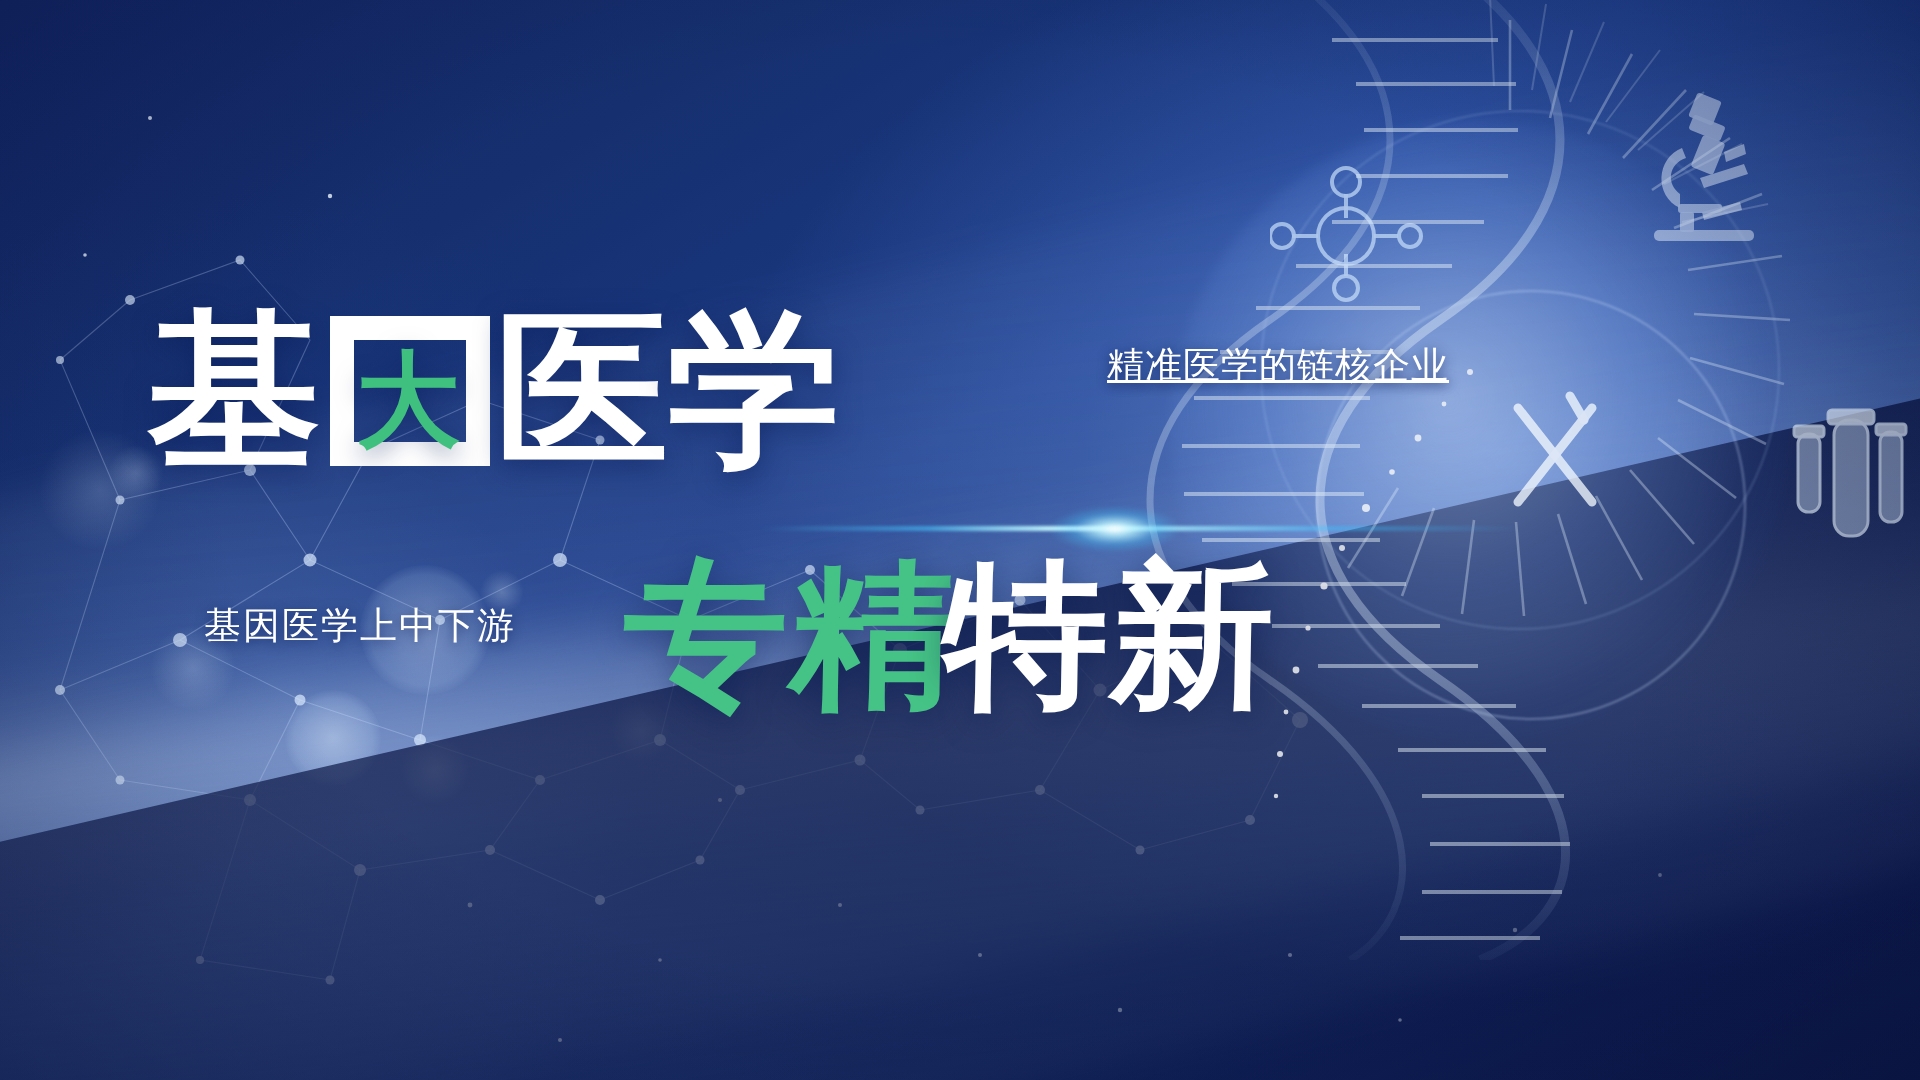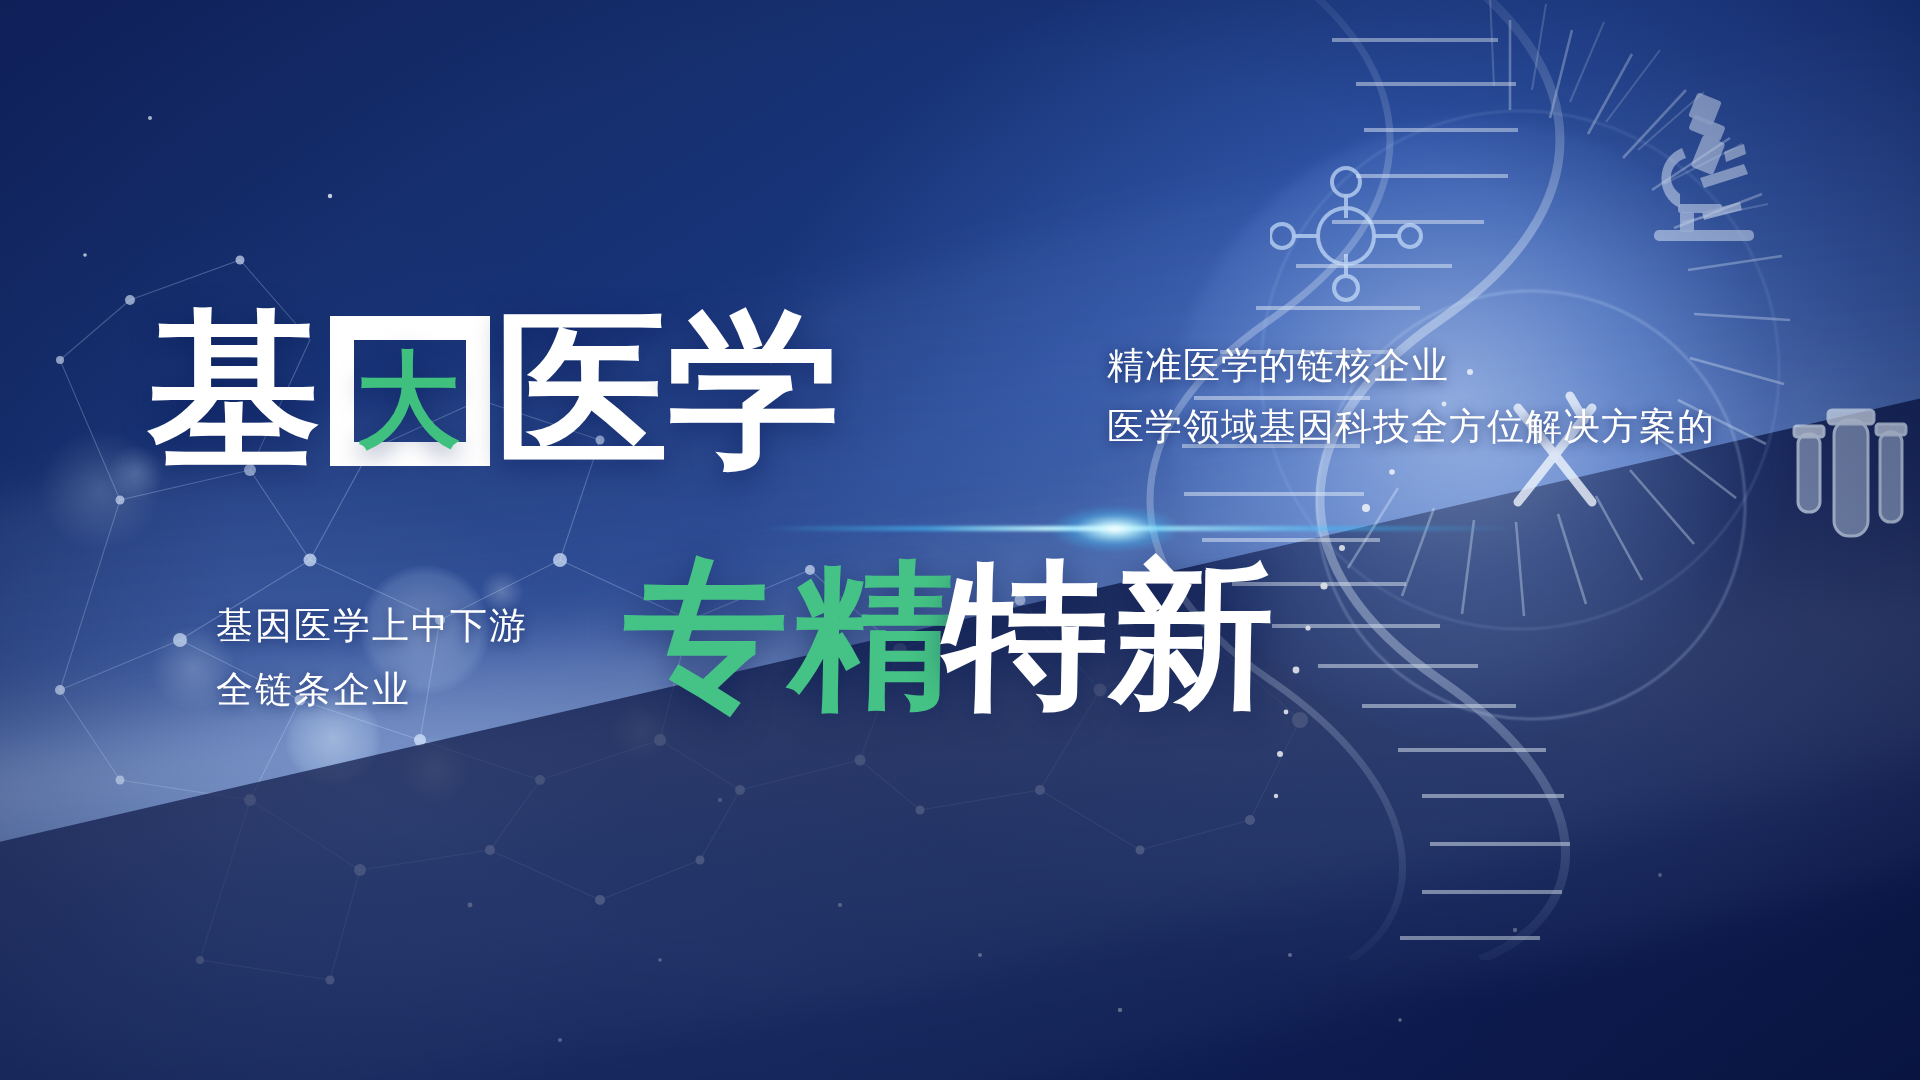--- a/index.html
+++ b/index.html
@@ -151,25 +151,26 @@
 
   .tagline{
     position:absolute; left:1107px; top:335px;
     font-family:"Liberation Sans","DejaVu Sans",sans-serif;
     font-size:37px;
     line-height:1.65;
     letter-spacing:1px;
     color:#ffffff;
     text-shadow:0 2px 12px rgba(12,30,90,.75);
     z-index:12;
+    text-decoration:underline;
   }
   .tagline div{ white-space:nowrap; }
 
   .leftnote{
-    position:absolute; left:216px; top:594px;
+    position:absolute; left:204px; top:594px;
     font-family:Liberation Serif, serif;
     font-size:37px;
     line-height:1.72;
     letter-spacing:2px;
     color:#ffffff;
     text-shadow:0 2px 12px rgba(12,30,90,.7);
     z-index:12;
   }
   .leftnote div{ white-space:nowrap; }
 
@@ -429,22 +430,20 @@
     <span class="ch">医</span>
     <span class="ch">学</span>
   </div>
 
   <div class="title-sub">
     <span class="green">专精</span><span class="white">特新</span>
   </div>
 
   <div class="tagline">
     <div>精准医学的链核企业</div>
-    <div>医学领域基因科技全方位解决方案的</div>
   </div>
 
   <div class="leftnote">
     <div>基因医学上中下游</div>
-    <div>全链条企业</div>
   </div>
 
   <div class="vignette"></div>
 </div>
 
 </body></html>

